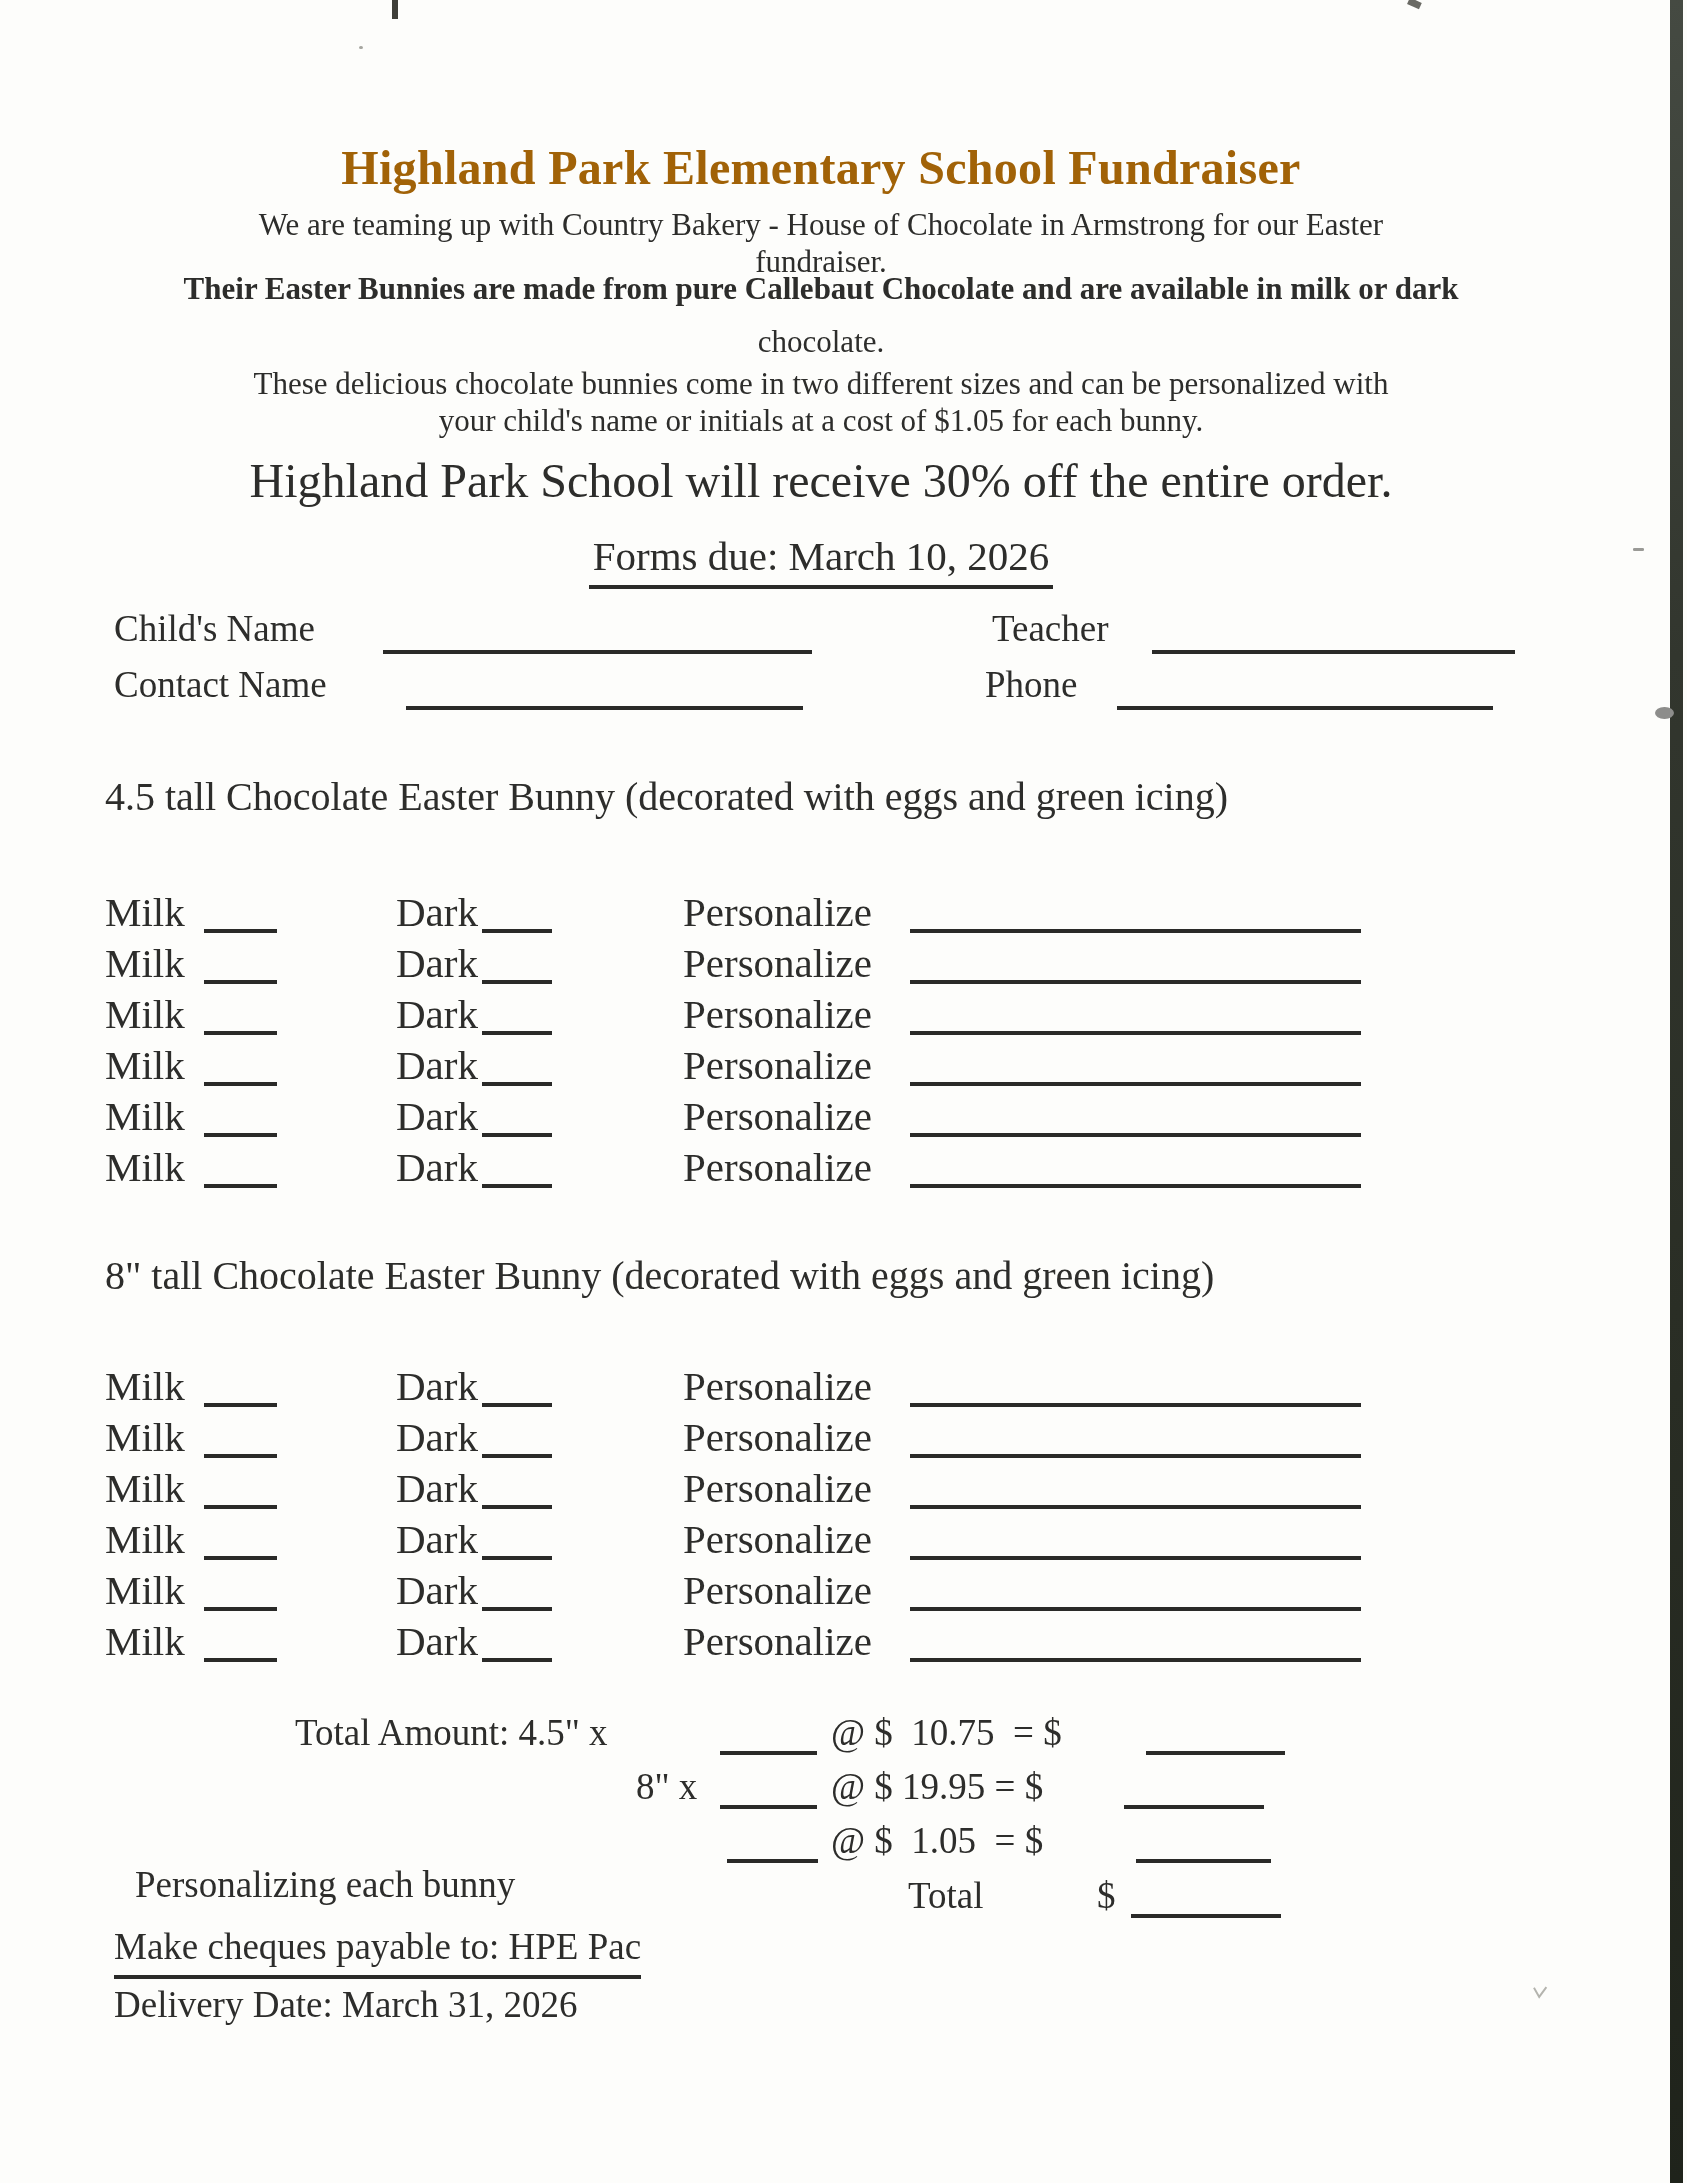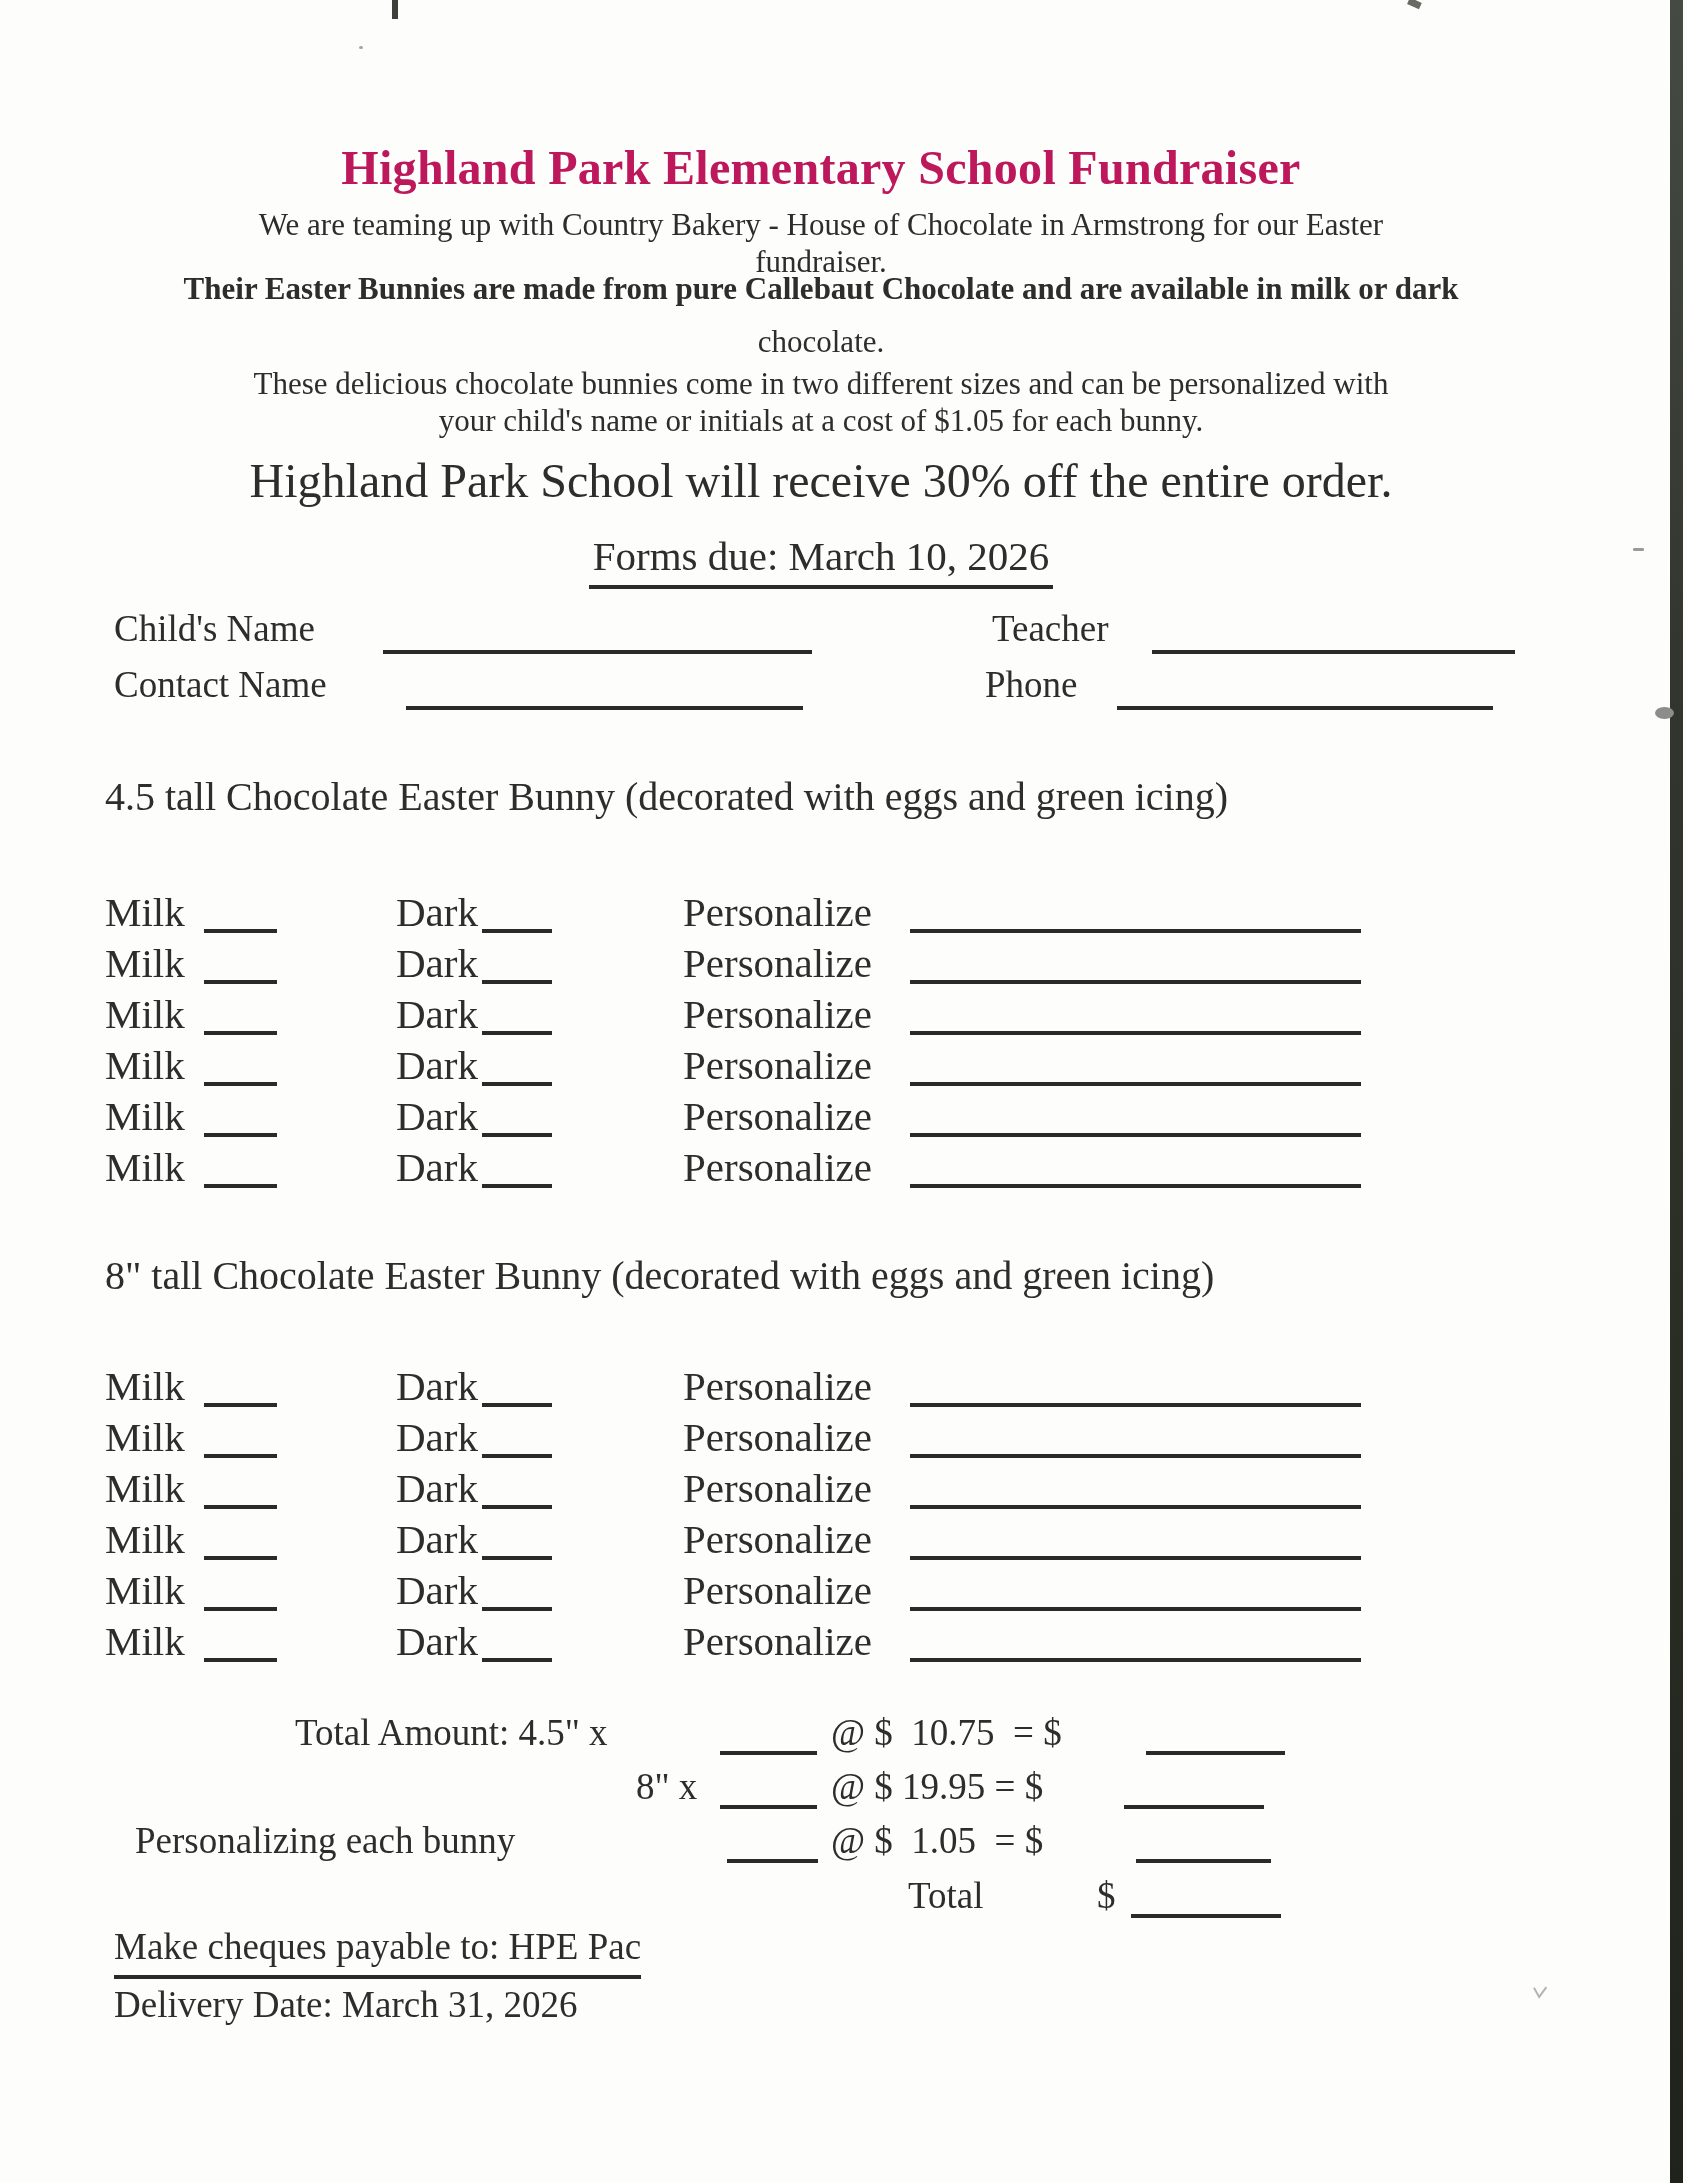--- a/index.html
+++ b/index.html
@@ -11,21 +11,21 @@
   .page{
     position:relative;
     width:1687px;height:2183px;
     background:var(--paper);
     font-family:"Liberation Serif","DejaVu Serif",serif;
     color:var(--ink);
     overflow:hidden;
   }
   
   .hline{position:absolute;left:0;width:1642px;text-align:center;white-space:nowrap;}
-  .title{top:140px;font-size:48px;font-weight:bold;color:#be185d;letter-spacing:0.3px;}
+  .title{top:140px;font-size:48px;font-weight:bold;color:#a16207;letter-spacing:0.3px;}
   .intro{font-size:31px;line-height:33px;}
   .il0{top:208px;} .il1{top:245px;text-align:center;} .il2{top:272px;font-weight:bold;} .il3{top:325px;} .il4{top:367px;} .il5{top:404px;}
   .promo{top:453px;font-size:48px;}
   .due{top:504px;font-size:41px;margin-top:28px;}
   .due .u{display:inline-block;border-bottom:4px solid var(--rule);padding:0 4px 5.3px 4px;}
 
   
   .aline{position:absolute;left:9px;top:0;width:1551px;height:56px;font-size:37px;line-height:46px;}
   .aline > span{position:absolute;white-space:pre;}
   .blank{display:block;position:absolute;border-bottom:4px solid var(--rule);height:32px;top:9.3px;}
@@ -50,21 +50,21 @@
   .or-milk-blank{left:99px;width:73px;}
   .or-dark{left:291px;}
   .or-dark-blank{left:377px;width:70px;}
   .or-pers{left:578px;}
   .or-pers-blank{left:805px;width:451px;}
 
   
   .t1{top:1710px;} .t2{top:1764px;} .t3{top:1818px;} .t4{top:1873px;}
   .t1 .lbl{left:286px;} .t1 .rate{left:822px;} .t1 .b1{left:711px;width:97px;} .t1 .b2{left:1137px;width:139px;}
   .t2 .lbl{left:627px;} .t2 .rate{left:822px;} .t2 .b1{left:711px;width:97px;} .t2 .b2{left:1115px;width:140px;}
-  .t3 .lbl{left:126px;} .t3 .rate{left:822px;} .t3 .b1{left:718px;width:91px;} .t3 .b2{left:1127px;width:135px;}
+  .t3 .lbl{left:126px;margin-top:44px;} .t3 .rate{left:822px;} .t3 .b1{left:718px;width:91px;} .t3 .b2{left:1127px;width:135px;}
   .t4 .lbl{left:899px;} .t4 .cur{left:1088px;} .t4 .b2{left:1122px;width:150px;}
 
   
   .f1{top:1924px;} .f2{top:1982px;padding-left:32px;}
   .f1 .u{left:105px;border-bottom:4.6px solid var(--rule);padding-bottom:5.3px;}
   .f2 .lbl{left:105px;}
 
   
   .edge-strip{position:absolute;left:1670px;top:0;width:13.2px;height:2183px;
     background:linear-gradient(to bottom,#454a42 0%,#32362e 30%,#2a2e25 60%,#1f231b 100%);}

